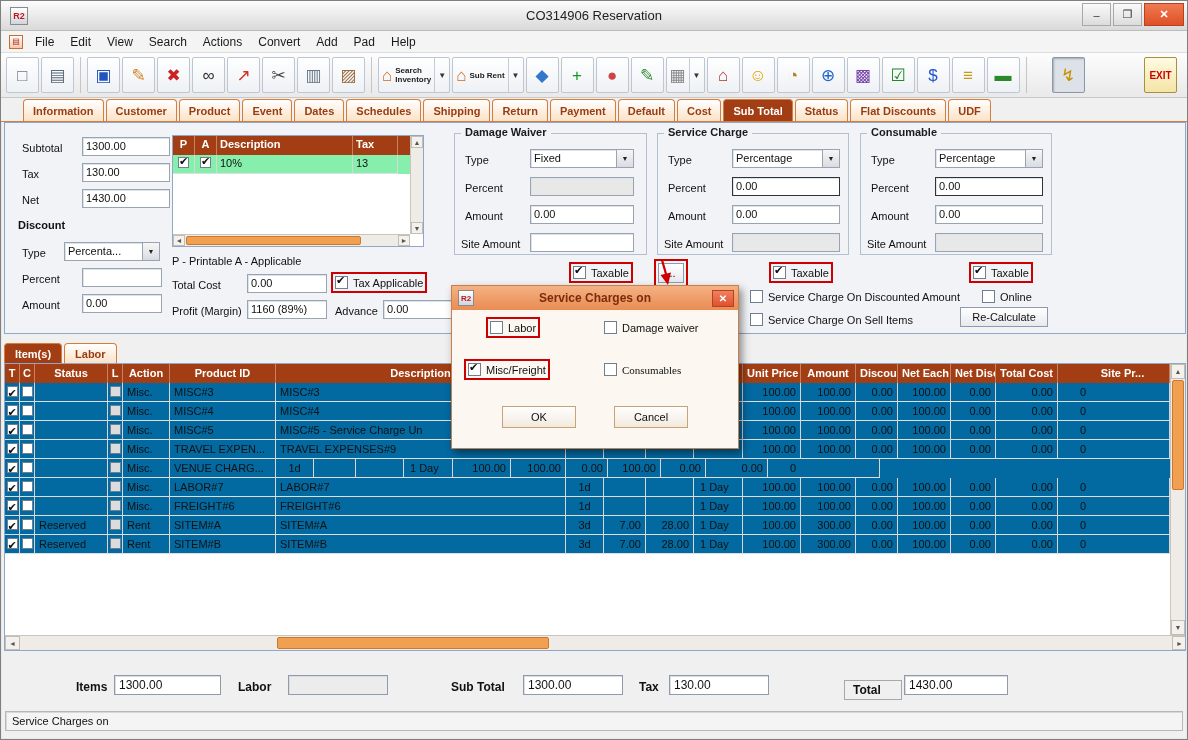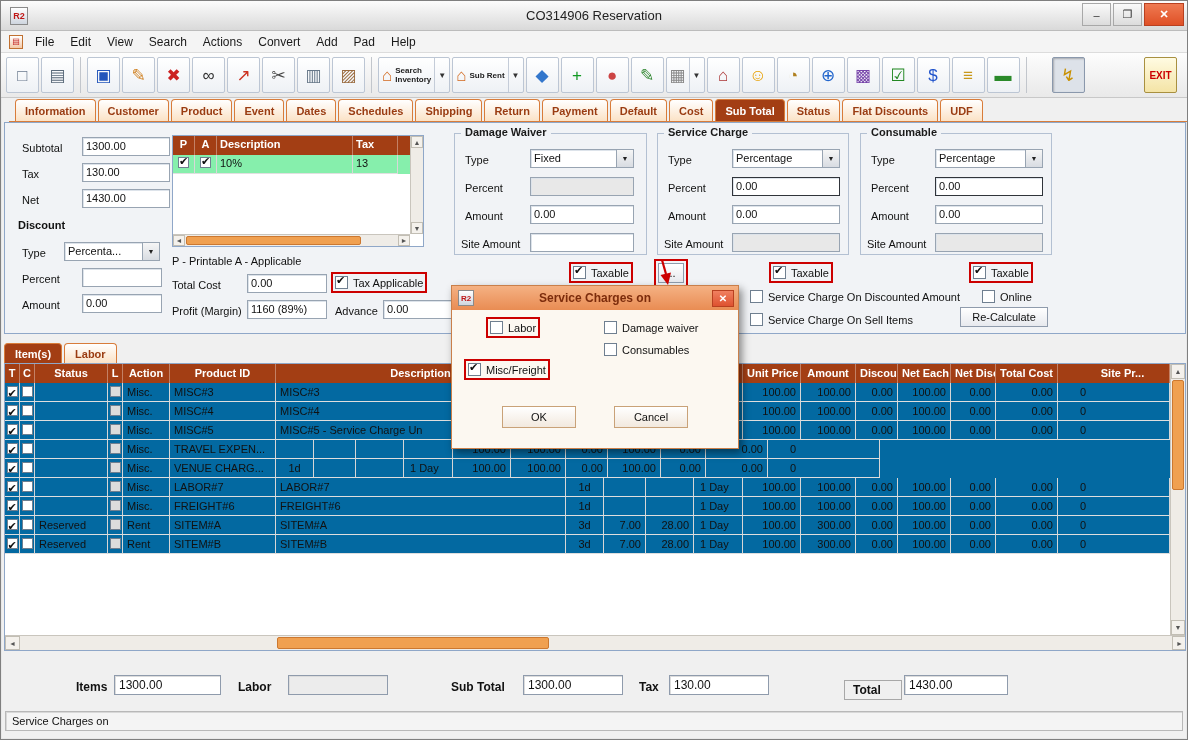--- a/index.html
+++ b/index.html
@@ -21,21 +21,21 @@
 .toolbar{position:absolute;left:0;top:52px;right:0;height:45px;background:linear-gradient(#fdfdfd,#e9e9e9);border-bottom:1px solid #c8c8c8;display:flex;align-items:center;padding:0 4px}
 .tb-btn{height:36px;min-width:33px;display:flex;align-items:center;justify-content:center;gap:3px;border:1px solid #bcc6d4;border-radius:2px;background:linear-gradient(#ffffff,#eef1f5);margin:0 1px;padding:0 3px}
 .tb-btn.pressed{background:#dde2e9;border-color:#8a98ac;box-shadow:inset 1px 1px 2px rgba(0,0,0,.25);margin-left:20px}
 .tb-btn.exit{margin-left:auto;margin-right:6px;background:linear-gradient(#fffbe2,#f4e4a6);border-color:#a89040}
 .tb-glyph{font-size:17px;line-height:17px}
 .tb-label{font-size:8px;line-height:9px;color:#222;white-space:pre-line;text-align:left;font-weight:bold}
 .tb-btn.exit .tb-label{font-size:10px;font-weight:bold}
 .tb-dd{font-size:8px;color:#333;border-left:1px solid #c4ccd8;align-self:stretch;display:flex;align-items:center;padding-left:3px}
 .tb-sep{width:1px;height:36px;background:#c2c6cc;margin:0 5px}
 
-.tabstrip{position:absolute;left:8px;top:97px;right:0;height:24px;display:flex;align-items:flex-end;padding-left:6px;border-bottom:1px solid #d87c3a;background:#f0f0f0}
+.tabstrip{position:absolute;left:0;top:97px;right:0;height:24px;display:flex;align-items:flex-end;padding-left:22px;border-bottom:1px solid #d87c3a;background:#f0f0f0}
 .tab{display:inline-flex;align-items:center;height:22px;padding:0 9px;margin-right:2px;border:1px solid #d87c3a;border-bottom:none;border-radius:4px 4px 0 0;background:linear-gradient(#ffffff,#fbe2c6);color:#9a3c12;font-weight:bold;font-size:11px;white-space:nowrap}
 .tab.active{background:#a33e14;color:#fff}
 
 .panel{position:absolute;left:3px;top:121px;width:1182px;height:212px;border:1px solid #8fa7c8;background:#f1f3f6}
 .lbl{position:absolute;font-size:11px;color:#111;white-space:nowrap}
 .lbl.b{font-weight:bold}
 .field{position:absolute;height:19px;background:#fff;border:1px solid #98a4b2;box-shadow:inset 1px 1px 0 #dde3ea;padding:2px 3px;font-size:11px;overflow:hidden;white-space:nowrap}
 .field.dis{background:#e8e8e8}
 .field.dd{padding:0;display:flex}
 .field.dd .ddtext{flex:1;padding:2px 3px;overflow:hidden;white-space:nowrap}
@@ -452,20 +452,21 @@
           <div class="cell c16">0.00</div>
           <div class="cell c17">0</div>
         </div>
         <div class="tr">
           <div class="cell c0"><span class="cb small checked"></span></div>
           <div class="cell c1"><span class="cb small"></span></div>
           <div class="cell c2"></div>
           <div class="cell c3"><span class="cb small dim"></span></div>
           <div class="cell c4">Misc.</div>
           <div class="cell c5">TRAVEL EXPEN...</div>
+          <div class="cell c6">TRAVEL EXPENSES#9</div>
           <div class="cell c7"></div>
           <div class="cell c8"></div>
           <div class="cell c9"></div>
           <div class="cell c10"></div>
           <div class="cell c11">100.00</div>
           <div class="cell c12">100.00</div>
           <div class="cell c13">0.00</div>
           <div class="cell c14">100.00</div>
           <div class="cell c15">0.00</div>
           <div class="cell c16">0.00</div>
@@ -615,21 +616,21 @@
           <span>Labor</span>
         </div>
         <div class="dlg-cb" style="left: 152px; top: 35px;">
           <span class="cb"></span>
           <span>Damage waiver</span>
         </div>
         <div class="dlg-cb annotated" style="left: 16px; top: 69px; margin-top: 8px;">
           <span class="cb checked"></span>
           <span>Misc/Freight</span>
         </div>
-        <div class="dlg-cb" style="left: 152px; top: 57px;">
+        <div class="dlg-cb" style="left: 152px; top: 77px; font-family: Liberation Serif, serif;">
           <span class="cb"></span>
           <span>Consumables</span>
         </div>
       </div>
     <div class="dlg-btn" style="left:50px;top:120px">OK</div>
     <div class="dlg-btn" style="left:162px;top:120px">Cancel</div>
   </div>
 
 </div>
 

